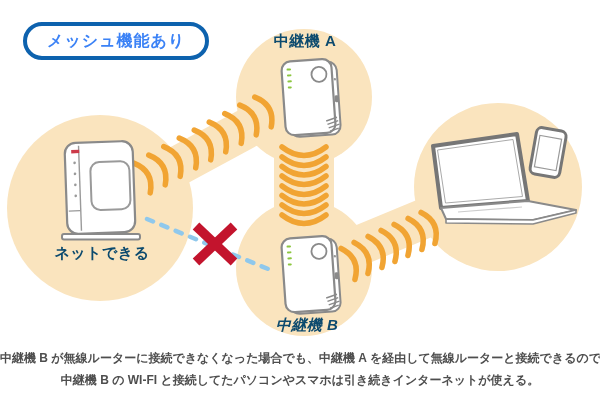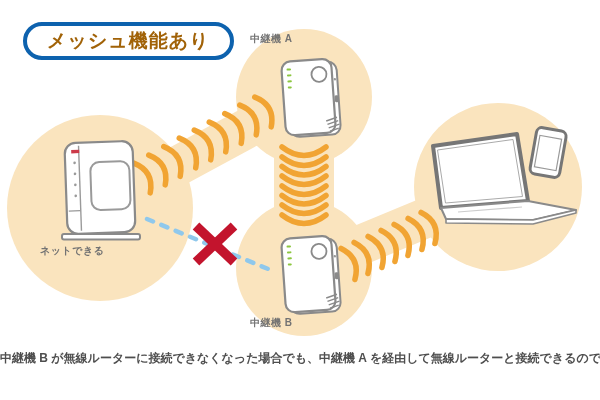--- a/index.html
+++ b/index.html
@@ -8,30 +8,30 @@
     font-family:"Liberation Sans","DejaVu Sans",sans-serif;
   }
   #diagram-svg{position:absolute;left:0;top:0;}
   .wave{stroke:#F1A433;stroke-width:5.5;fill:none;stroke-linecap:round;}
   .coverage{stroke:#FAE4BE;}
   .coverage-fill{fill:#FAE4BE;}
   .badge{
     position:absolute;left:23px;top:22px;height:30px;
     border:4px solid #0D62AE;border-radius:19px;background:#fff;
     display:inline-flex;align-items:center;justify-content:center;
-    padding:0 20px;color:#a16207;font-size:19px;font-weight:bold;
+    padding:0 20px;color:#3b82f6;font-size:16px;font-weight:bold;
     letter-spacing:1px;white-space:nowrap;
   }
   .node-label{
-    position:absolute;color:#737373;font-size:10px;font-weight:bold;
-    text-align:left;letter-spacing:0.5px;white-space:nowrap;
+    position:absolute;color:#0c4a6e;font-size:15px;font-weight:bold;
+    text-align:center;letter-spacing:0.5px;white-space:nowrap;
   }
   #label-repeater-a{left:250px;top:32px;width:110px;}
   #label-router{left:40px;top:244px;width:124px;}
-  #label-repeater-b{left:250px;top:316px;width:114px;}
+  #label-repeater-b{left:250px;top:316px;width:114px;font-style:italic;}
   #label-client{left:440px;top:235px;width:120px;}
   .caption{
     position:absolute;left:0;top:347px;width:600px;text-align:center;
     color:#4E4E4E;font-size:12px;font-weight:bold;line-height:22px;
   }
   .caption div{white-space:nowrap;}
 </style>
 </head>
 <body>
 
@@ -142,15 +142,16 @@
   </svg>
 
   <div class="badge">メッシュ機能あり</div>
 
   <div class="node-label" id="label-repeater-a">中継機 A</div>
   <div class="node-label" id="label-router">ネットできる</div>
   <div class="node-label" id="label-repeater-b">中継機 B</div>
 
   <div class="caption">
     <div>中継機 B が無線ルーターに接続できなくなった場合でも、中継機 A を経由して無線ルーターと接続できるので、</div>
+    <div>中継機 B の WI-FI と接続してたパソコンやスマホは引き続きインターネットが使える。</div>
   </div>
 
 </div>
 
 </body></html>

